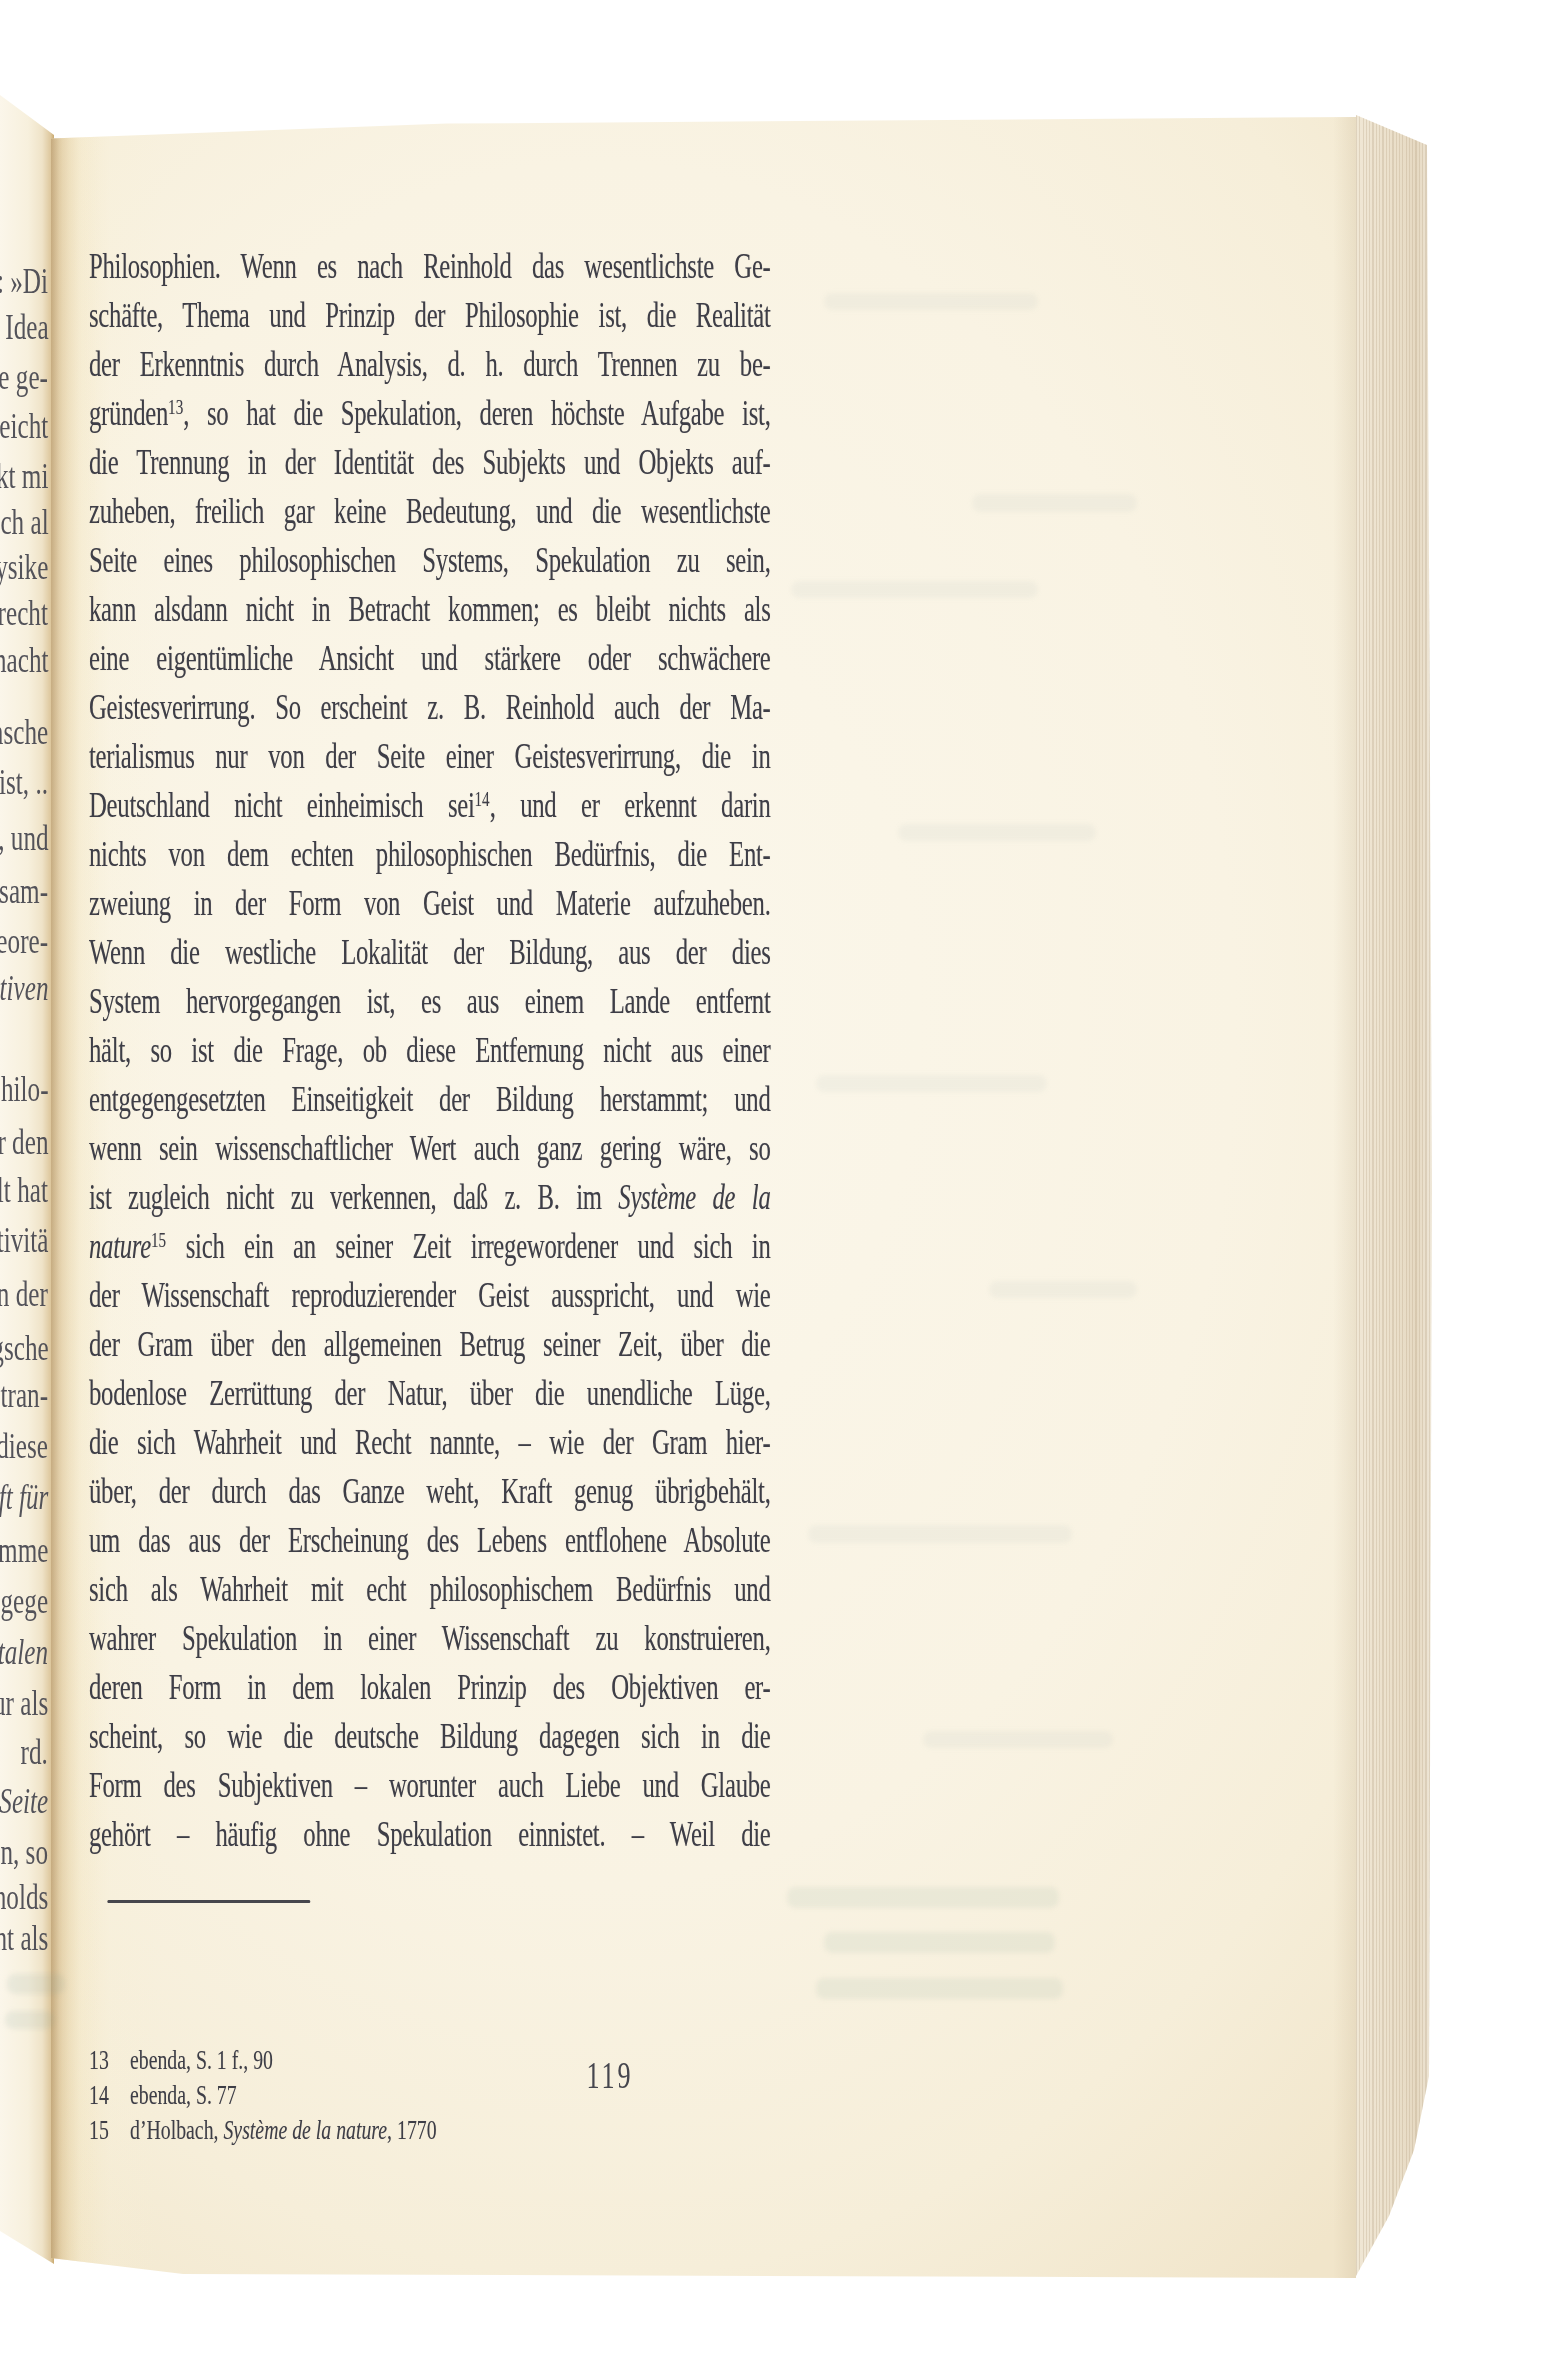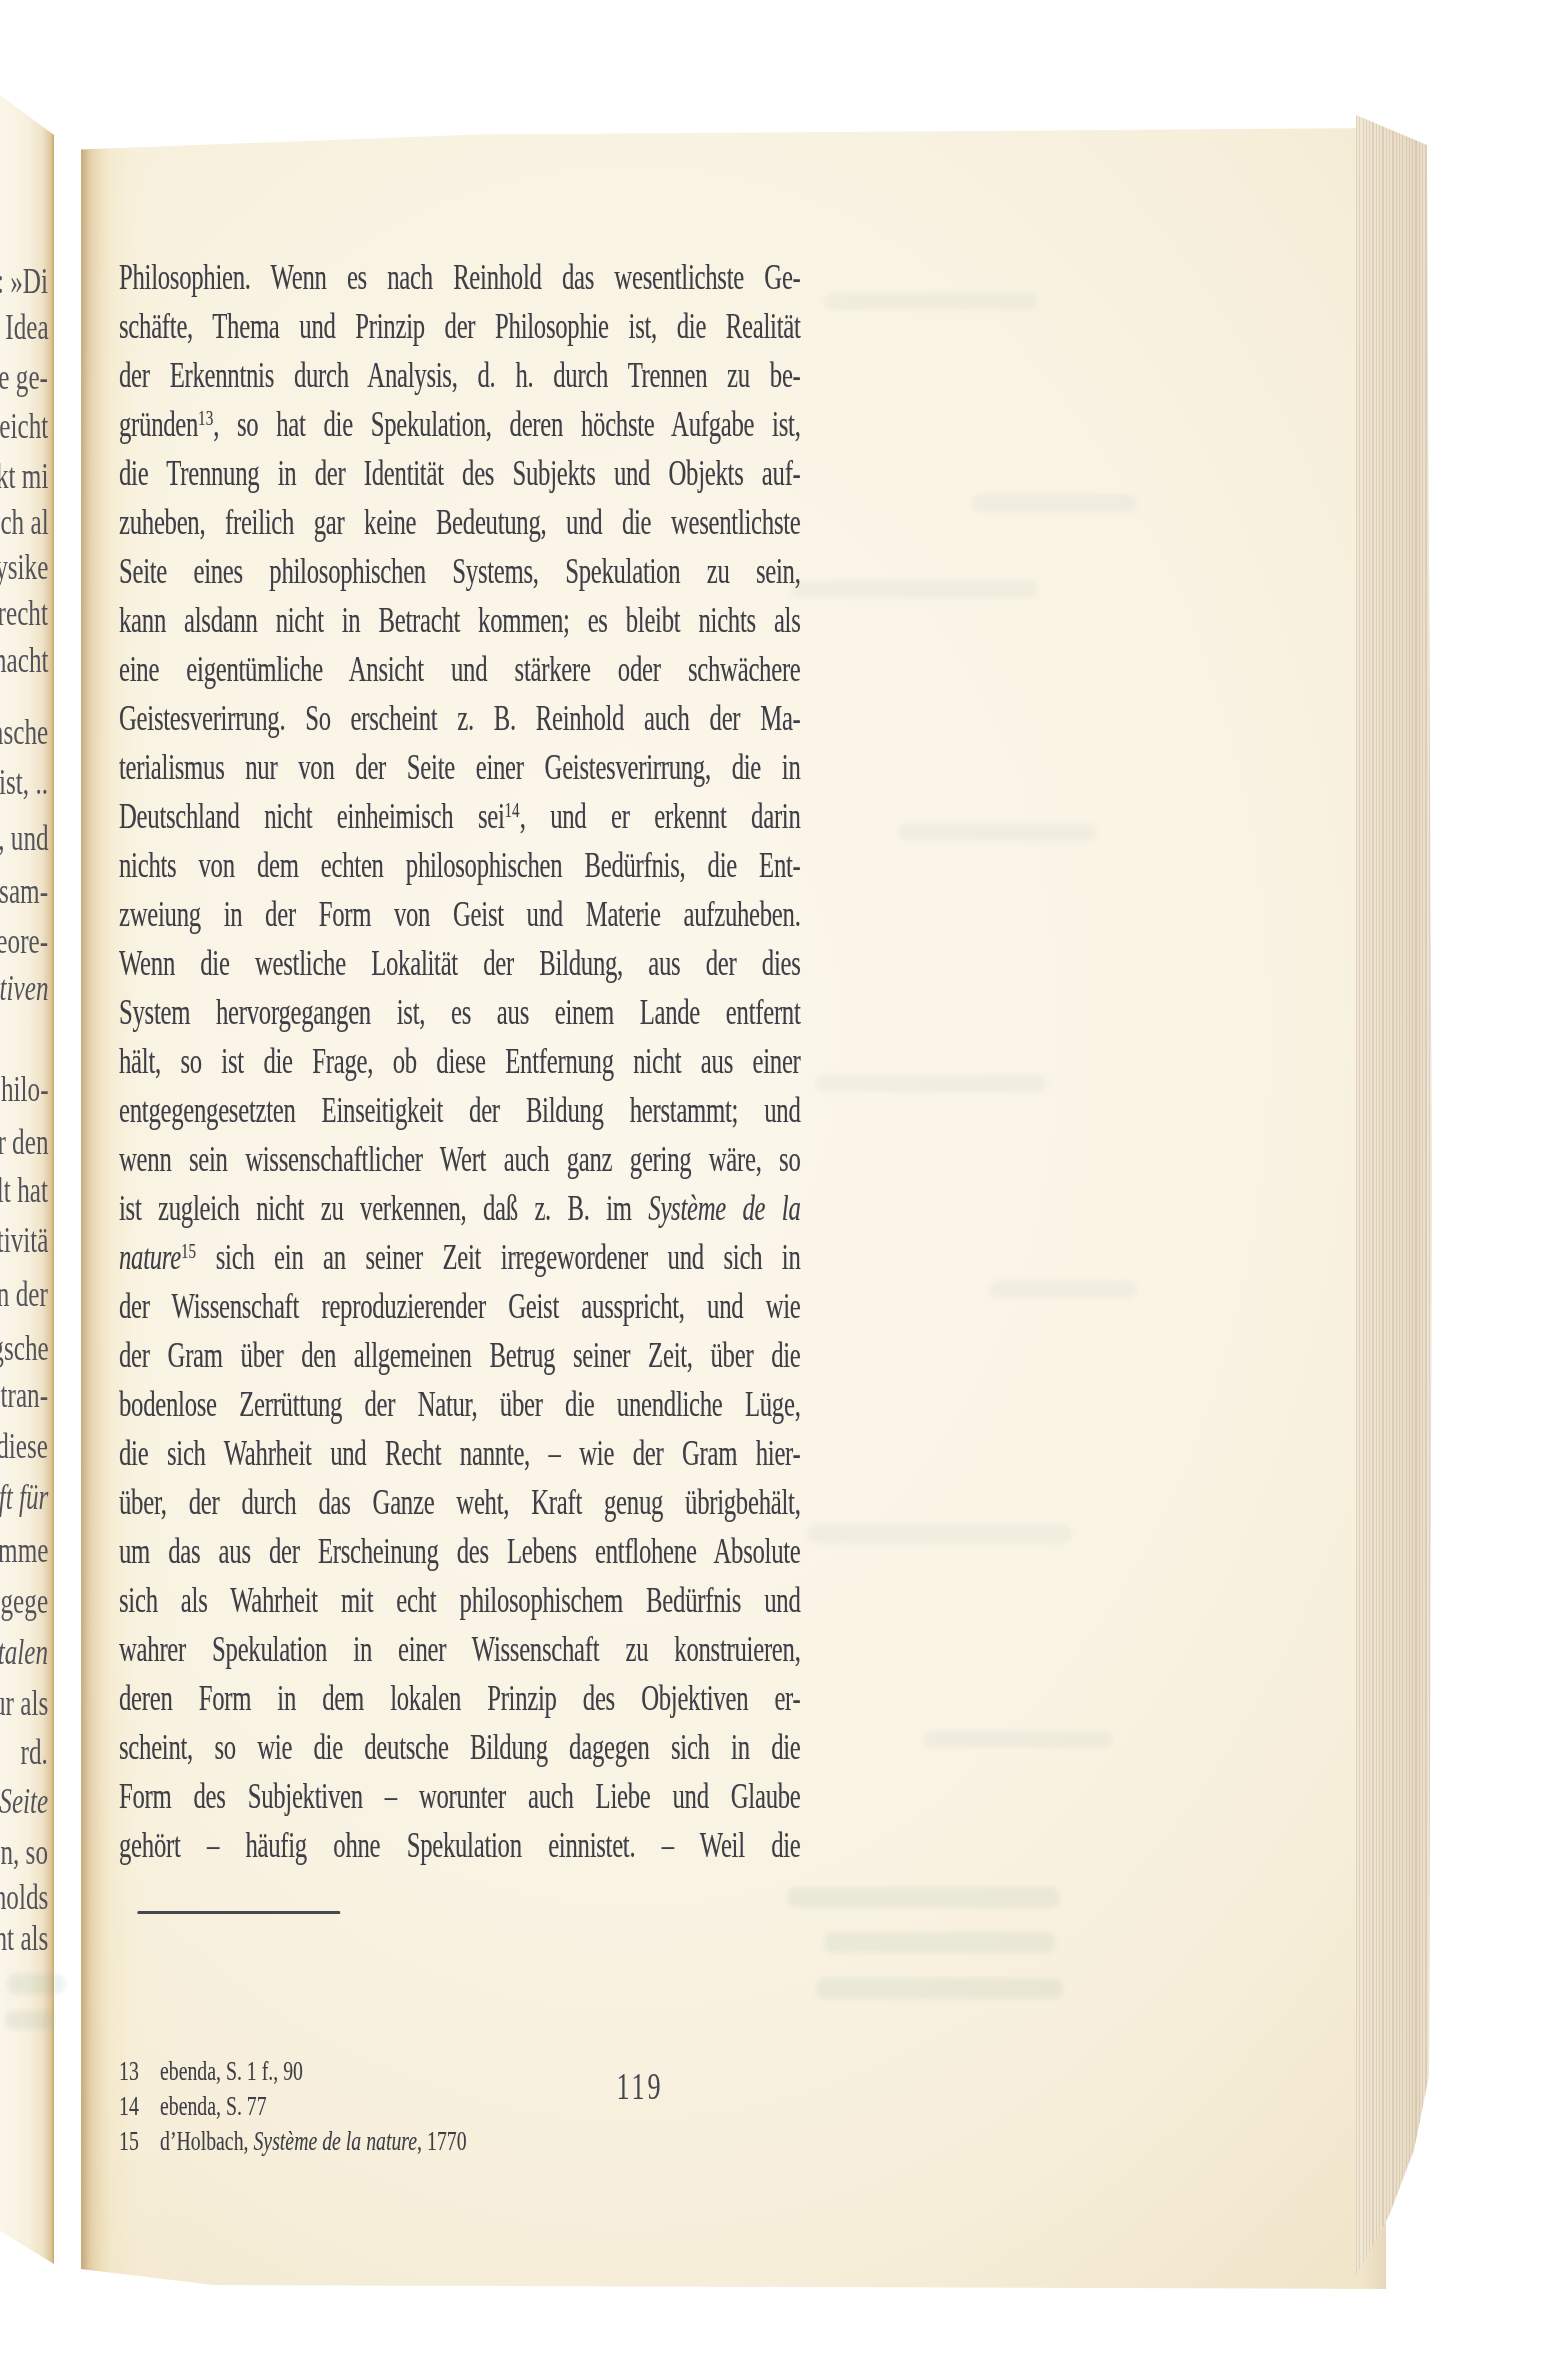--- a/index.html
+++ b/index.html
@@ -16,26 +16,25 @@
   }
   .left-strip .frag{
     position:absolute;right:5.8px;white-space:nowrap;
     font-size:35px;line-height:40px;color:#46464f;opacity:.92;
     transform:scaleX(.72);transform-origin:100% 50%;
     filter:blur(0.2px);
   }
   .left-strip .frag.it{font-style:italic;}
   
   .page-main{
-    position:absolute;left:51px;top:128px;width:1305px;height:2161px;
+    position:absolute;left:51px;top:117px;width:1305px;height:2161px;
     clip-path:polygon(0 21.4px,396px 6.6px,1305px 0,1305px 2161px,132px 2157px,0 2141px);
     background:
       linear-gradient(90deg,rgba(198,163,104,.50) 0px,rgba(228,203,150,.42) 11.5px,rgba(242,227,186,.32) 28px,rgba(248,240,214,.18) 59px,rgba(250,245,228,0) 111px),
       radial-gradient(1154px 1566px at 42% 42%,#fbf7eb 0%,#f9f3e3 55%,#f6eed9 80%,#f1e5ca 100%);
-    margin-left: 30px;
   }
   .gutter-shade{
     position:absolute;left:0;top:0;width:49px;height:100%;
     background:linear-gradient(90deg,rgba(140,100,45,.30) 0,rgba(185,150,95,.20) 8.2px,rgba(215,190,140,.14) 18px,rgba(240,225,185,.08) 31px,rgba(255,255,255,0) 49px);
     pointer-events:none;
   }
   .edge-shade{
     position:absolute;right:0;top:0;width:23px;height:100%;
     background:linear-gradient(90deg,rgba(255,255,255,0) 0,rgba(190,170,135,.22) 100%);
     pointer-events:none;

